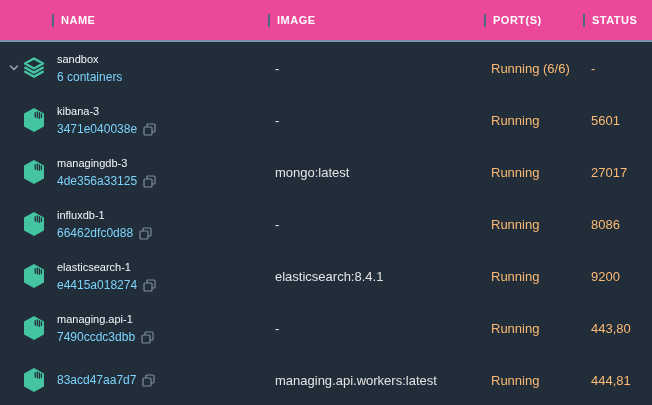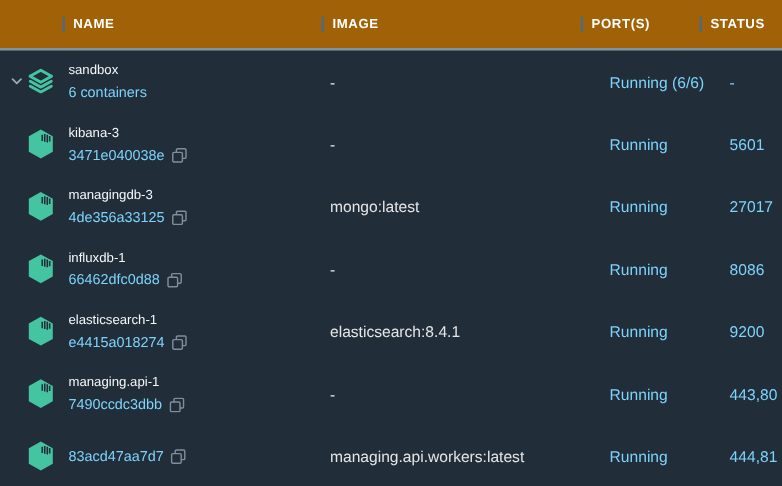--- a/index.html
+++ b/index.html
@@ -11,21 +11,21 @@
   }
   .table {
     width: 652px; height: 405px;
     display: flex; flex-direction: column;
   }
   
   .thead {
     display: grid;
     grid-template-columns: 52px 216px 216px 99px 1fr;
     height: 42px;
-    background: #a16207;
+    background: #ec4899;
     border-bottom: 2px solid #7c93a9;
     align-items: center;
     flex: 0 0 auto;
   }
   .th {
     display: flex; align-items: center;
     font-size: 11px; font-weight: bold;
     letter-spacing: 0.5px;
     color: #ffffff;
     height: 100%;
@@ -67,21 +67,21 @@
   }
   .sub {
     display: flex; align-items: flex-end; gap: 6px;
     font-size: 12px; color: #7dd3fc; line-height: 14px;
     white-space: nowrap;
   }
   .copy-btn { display: inline-flex; cursor: pointer; }
   .cell-image { font-size: 13px; padding-left: 7px; white-space: nowrap; }
   .cell-image.is-link { color: #e5e5e5; cursor: pointer; }
   .cell-image.is-dash { color: #e6ebf0; }
-  .cell-status, .cell-ports { font-size: 13px; color: #7dd3fc; padding-left: 7px; white-space: nowrap; margin-left: 17px; }
+  .cell-status, .cell-ports { font-size: 13px; color: #fdba74; padding-left: 7px; white-space: nowrap; }
   .cell-ports { padding-left: 8px; }
 </style>
 </head>
 <body>
 
 <div class="table">
   <div class="thead">
     <div class="th"></div>
     <div class="th">
       <span class="col-divider"></span>

